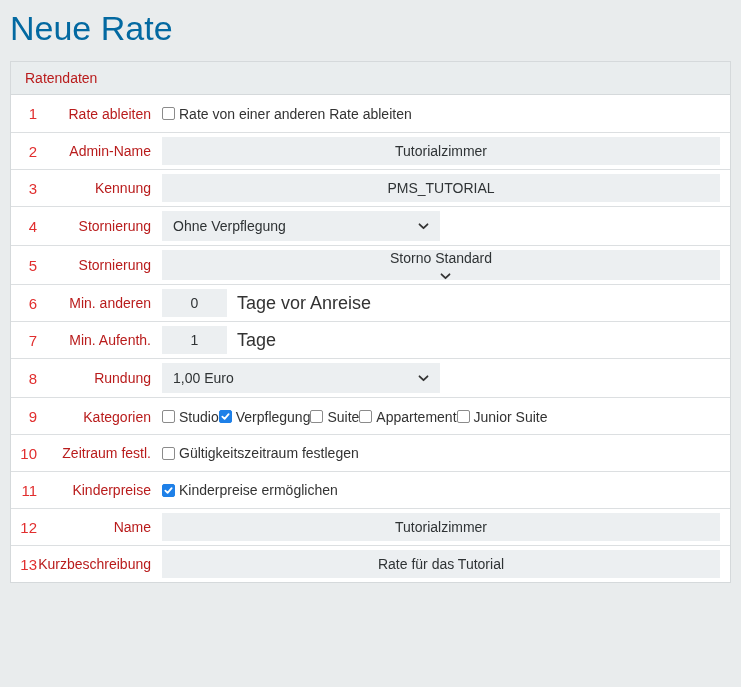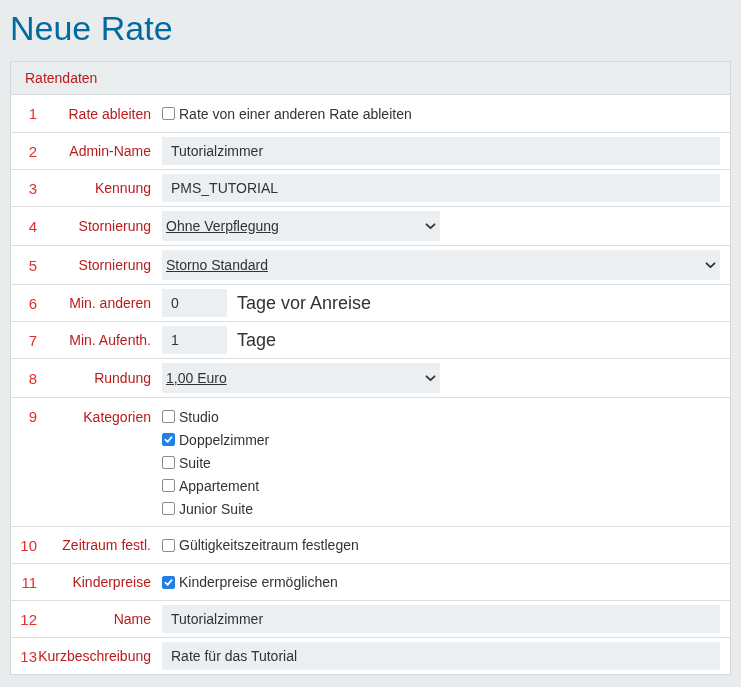--- a/index.html
+++ b/index.html
@@ -26,44 +26,44 @@
     font-size: 14px; color: #b91c1c;
   }
   .panel-body > .row + .row { border-top: 1px solid #dcdfe1; }
   .row { display: flex; min-height: 37px; align-items: center; background: #fff; }
   .cell-label { width: 140px; flex: 0 0 auto; display: flex; align-items: center; }
   .num { min-width: 26px; text-align: right; color: #e12e2e; font-size: 15px; flex: 0 0 auto; }
   .lbl { flex: 1; text-align: right; color: #b91c1c; font-size: 14px; white-space: nowrap; }
   .cell-content { flex: 1; display: flex; align-items: center; padding: 4px 10px 4px 11px; min-width: 0; }
   .txt {
     width: 100%; height: 28px; background: #eceff1; border: none; outline: none;
-    padding: 0 9px; font-size: 14px; color: #2f3335; font-family: inherit;
+    padding: 0 9px; font-size: 14px; color: #2f3335; font-family: inherit; text-align: center;
   }
   .txt.small { width: 65px; flex: 0 0 auto; }
   .suffix { margin-left: 10px; font-size: 18px; color: #333; white-space: nowrap; }
   .select {
     height: 30px; background: #eceff1; display: flex; align-items: center;
-    justify-content: space-between; padding: 0 4px; cursor: default; text-decoration: underline;
+    justify-content: space-between; padding: 0 11px; cursor: default;
   }
   .select.w-med { width: 278px; flex: 0 0 auto; }
-  .select.w-full { width: 100%; }
+  .select.w-full { width: 100%; flex-direction: column; }
   .select-value { font-size: 14px; color: #2f3335; }
   .chevron { display: inline-flex; margin-left: 8px; flex: 0 0 auto; }
   .cb {
     width: 13px; height: 13px; border: 1px solid #8b8b8b; border-radius: 2px;
     background: #fff; display: inline-flex; align-items: center; justify-content: center;
     flex: 0 0 auto; cursor: default;
   }
   .cb svg { display: none; }
   .cb.checked { background: #1e80e8; border-color: #1e80e8; }
   .cb.checked svg { display: block; }
   .cb-label { margin-left: 4px; font-size: 14px; color: #333; white-space: nowrap; }
   .row-kat { align-items: flex-start; }
   .row-kat .cell-label { padding-top: 10px; }
-  .kat-col { flex-direction: column; align-items: flex-start; padding-top: 7px; padding-bottom: 6px; }
+  .kat-col { flex-direction: row; align-items: flex-start; padding-top: 7px; padding-bottom: 6px; }
   .kat-item { height: 23px; display: flex; align-items: center; }
 </style>
 </head>
 <body>
 
 <h1 class="page-title">Neue Rate</h1>
 
 <div class="panel">
   <div class="panel-header">Ratendaten</div>
   <div class="panel-body">
@@ -185,21 +185,21 @@
             
           </span>
           <span class="cb-label">Studio</span>
         </div>
         <div class="kat-item">
           <span class="cb checked">
             <svg width="9" height="9" viewBox="0 0 10 10">
                 <path d="M1.5 5.2 L4 7.6 L8.5 2.4" stroke="#fff" stroke-width="2" fill="none" stroke-linecap="round" stroke-linejoin="round"></path>
               </svg>
           </span>
-          <span class="cb-label">Doppelzimmer</span>
+          <span class="cb-label">Verpflegung</span>
         </div>
         <div class="kat-item">
           <span class="cb">
             
           </span>
           <span class="cb-label">Suite</span>
         </div>
         <div class="kat-item">
           <span class="cb">
             

